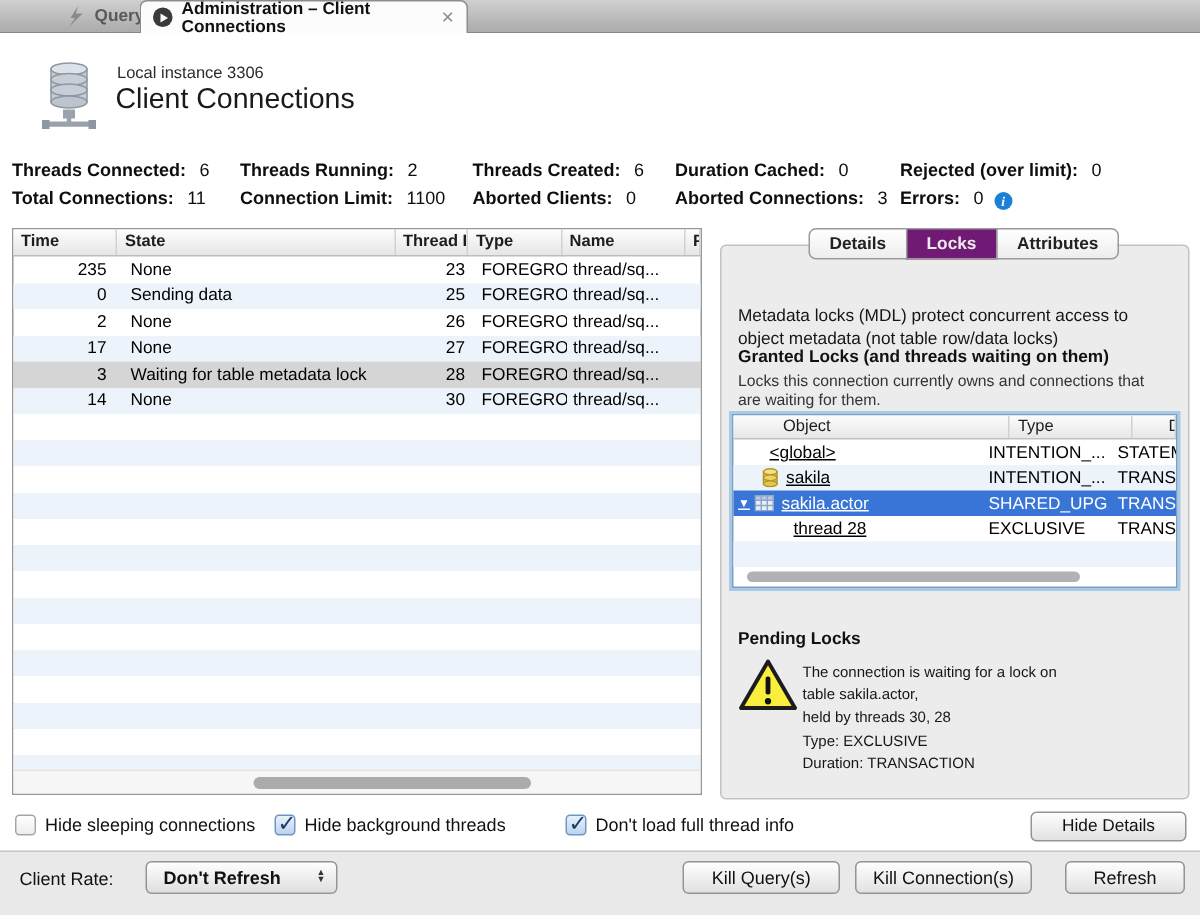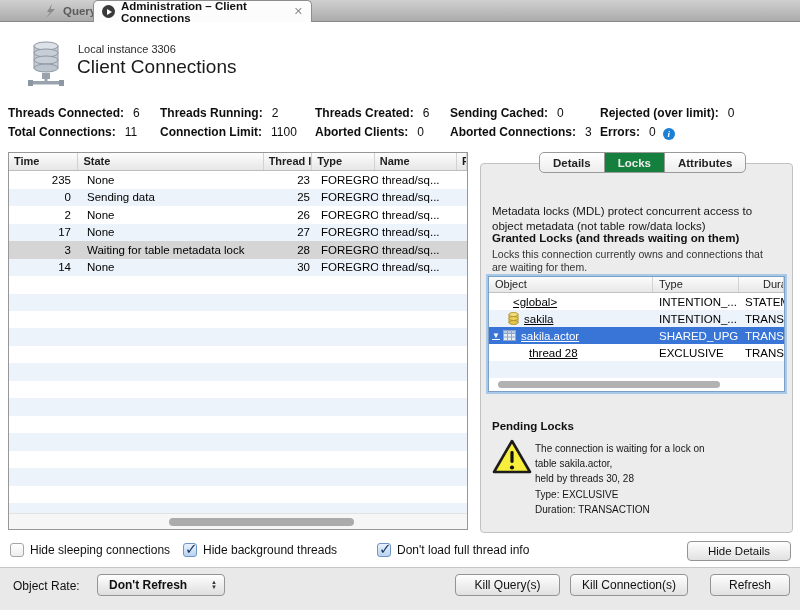--- a/index.html
+++ b/index.html
@@ -58,30 +58,30 @@
   .conn-hthumb { position:absolute; left:160px; top:4px; width:185px; height:8px; border-radius:4px; background:#ababab; }
 
   
   .panel { position:absolute; left:480px; top:163px; width:313px; height:370px; background:#ececec;
            border:1px solid #c2c2c2; border-radius:4px; }
   .seg { position:absolute; left:539px; top:152px; height:21px; display:flex; font-size:11.5px; font-weight:bold; color:#222; }
   .seg .s { padding:0 13px; line-height:20px; background:linear-gradient(#fff,#ededed); border:1px solid #9a9a9a;
             margin-left:-1px; }
   .seg .s:first-child { border-radius:5px 0 0 5px; margin-left:0; }
   .seg .s:last-child { border-radius:0 5px 5px 0; }
-  .seg .s.on { background:#15803d; color:#ececec; }
+  .seg .s.on { background:#701a75; color:#ececec; }
 
   .p-intro { position:absolute; left:12px; top:21px; width:288px; font-size:11.5px; line-height:15px; color:#161616;margin-top:20px; }
   .p-gh { position:absolute; left:12px; top:69px; font-size:11.5px; font-weight:bold; color:#111; }
   .p-gs { position:absolute; left:12px; top:85px; width:280px; font-size:10.5px; line-height:13px; color:#333; }
 
   .tree { position:absolute; left:8px; top:113px; width:297px; height:116px; background:#fff;
           border:1px solid #7e9fc4; box-shadow:0 0 0 2px #a9c9e9; }
   .tree-head { display:flex; height:16px; background:linear-gradient(#fcfcfc,#e7e7e7); border-bottom:1px solid #c2c2c2;
-               font-size:11px; color:#1d1d1d; }
+               font-size:11px; color:#1d1d1d;padding-left:27px; }
   .tree-head .hc { border-right:1px solid #d2d2d2; padding:1px 4px 0 6px; overflow:hidden; white-space:nowrap; }
   .tw-obj{width:164px;} .tw-type{width:86px;} .tw-dur{flex:1;margin-left:18px;}
   .trow { display:flex; height:17px; align-items:center; font-size:11.5px; color:#000; white-space:nowrap; }
   .trow.alt { background:#edf3fb; }
   .trow.sel { background:#3875d7; color:#fff; }
   .tc-obj { width:164px; display:flex; align-items:center; overflow:hidden;text-decoration:underline; }
   .tc-type { width:86px; padding-left:6px; overflow:hidden; }
   .tc-dur { flex:1; padding-left:6px; overflow:hidden; }
   .ind24 { display:inline-block; width:24px; } .ind40 { display:inline-block; width:40px; }
   .disc { width:14px; font-size:8px; color:#fff; text-align:center; }
@@ -146,21 +146,21 @@
       <rect x="2" y="40" width="5" height="6" fill="#8d97a3"></rect>
       <rect x="33" y="40" width="5" height="6" fill="#8d97a3"></rect>
     </svg>
   </div>
   <div class="hdr-instance">Local instance 3306</div>
   <div class="hdr-title">Client Connections</div>
 
   <div class="stat r1 c0"><b>Threads Connected:</b><span class="v">6</span></div>
   <div class="stat r1 c1"><b>Threads Running:</b><span class="v">2</span></div>
   <div class="stat r1 c2"><b>Threads Created:</b><span class="v">6</span></div>
-  <div class="stat r1 c3"><b>Sending Cached:</b><span class="v">0</span></div>
+  <div class="stat r1 c3"><b>Duration Cached:</b><span class="v">0</span></div>
   <div class="stat r1 c4"><b>Rejected (over limit):</b><span class="v">0</span></div>
   <div class="stat r2 c0"><b>Total Connections:</b><span class="v">11</span></div>
   <div class="stat r2 c1"><b>Connection Limit:</b><span class="v">1100</span></div>
   <div class="stat r2 c2"><b>Aborted Clients:</b><span class="v">0</span></div>
   <div class="stat r2 c3"><b>Aborted Connections:</b><span class="v">3</span></div>
   <div class="stat r2 c4"><b>Errors:</b><span class="v">0</span><span class="info-ic">i</span></div>
 
   <div class="conn">
     <div class="conn-head">
       <div class="hc w-time">Time</div>
@@ -310,21 +310,21 @@
     <span class="cbox"></span>
     <span>Hide sleeping connections</span>
   </div>
   <div class="cbrow cb3">
     <span class="cbox ck"></span>
     <span>Don't load full thread info</span>
   </div>
   <div class="btn btn-hide">Hide Details</div>
 
   <div class="bottombar"></div>
-  <div class="rr-label">Object Rate:</div>
+  <div class="rr-label">Client Rate:</div>
   <div class="dropdown">
     <span class="dd-label">Don't Refresh</span>
     <span class="dd-arrows">
         <span>▲</span>
         <span>▼</span>
       </span>
   </div>
   <div class="btn btn-kq">Kill Query(s)</div>
   <div class="btn btn-kc">Kill Connection(s)</div>
   <div class="btn btn-rf">Refresh</div>

